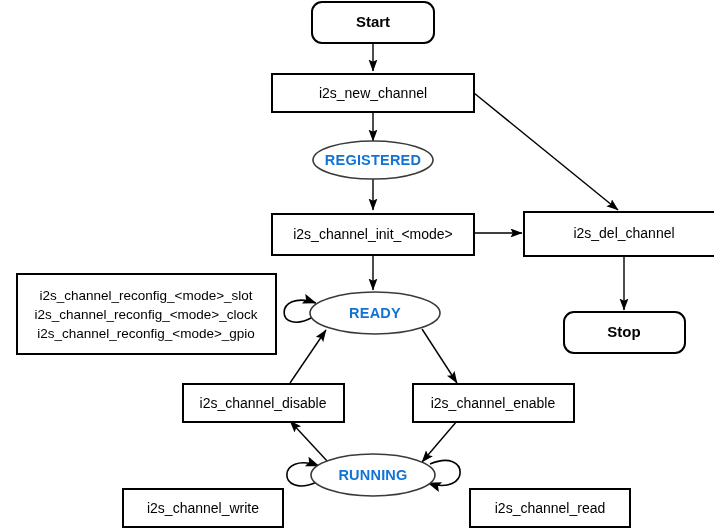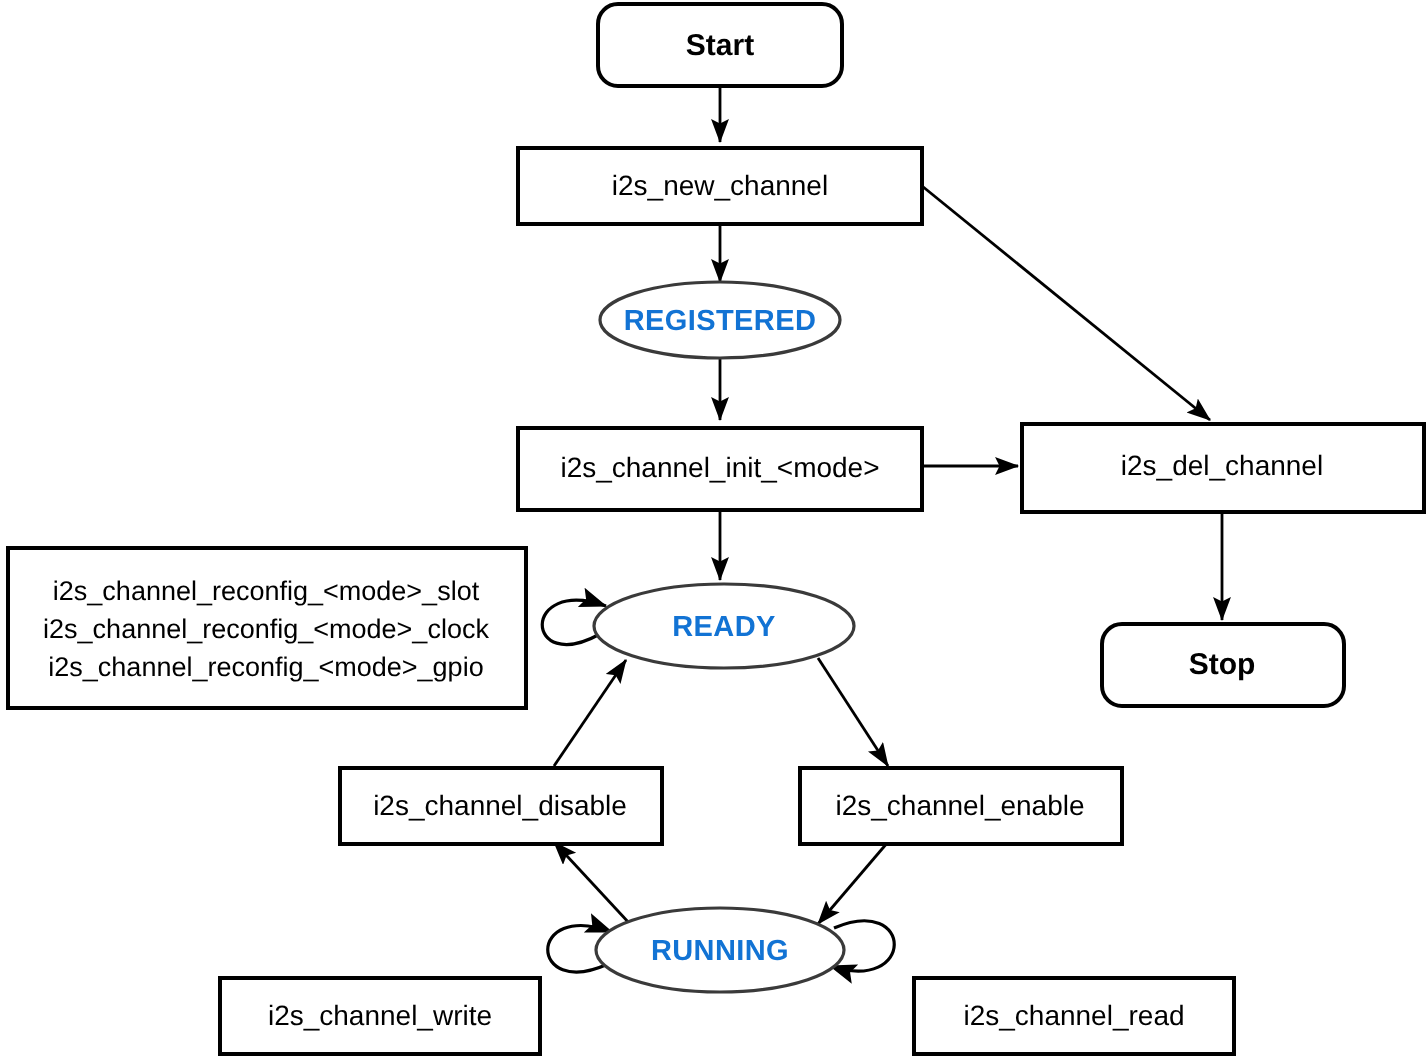--- a/index.html
+++ b/index.html
@@ -10,20 +10,21 @@
   body {
     width: 714px;
     height: 530px;
     overflow: hidden;
     font-family: "Liberation Sans", sans-serif;
   }
   #diagram-root {
     position: relative;
     width: 586px;
     height: 530px;
+    padding-left: 13px;
   }
   svg#flow {
     display: block;
     width: 714px;
     height: 530px;
   }
   .node-rect {
     fill: #ffffff;
     stroke: #000000;
     stroke-width: 2px;

